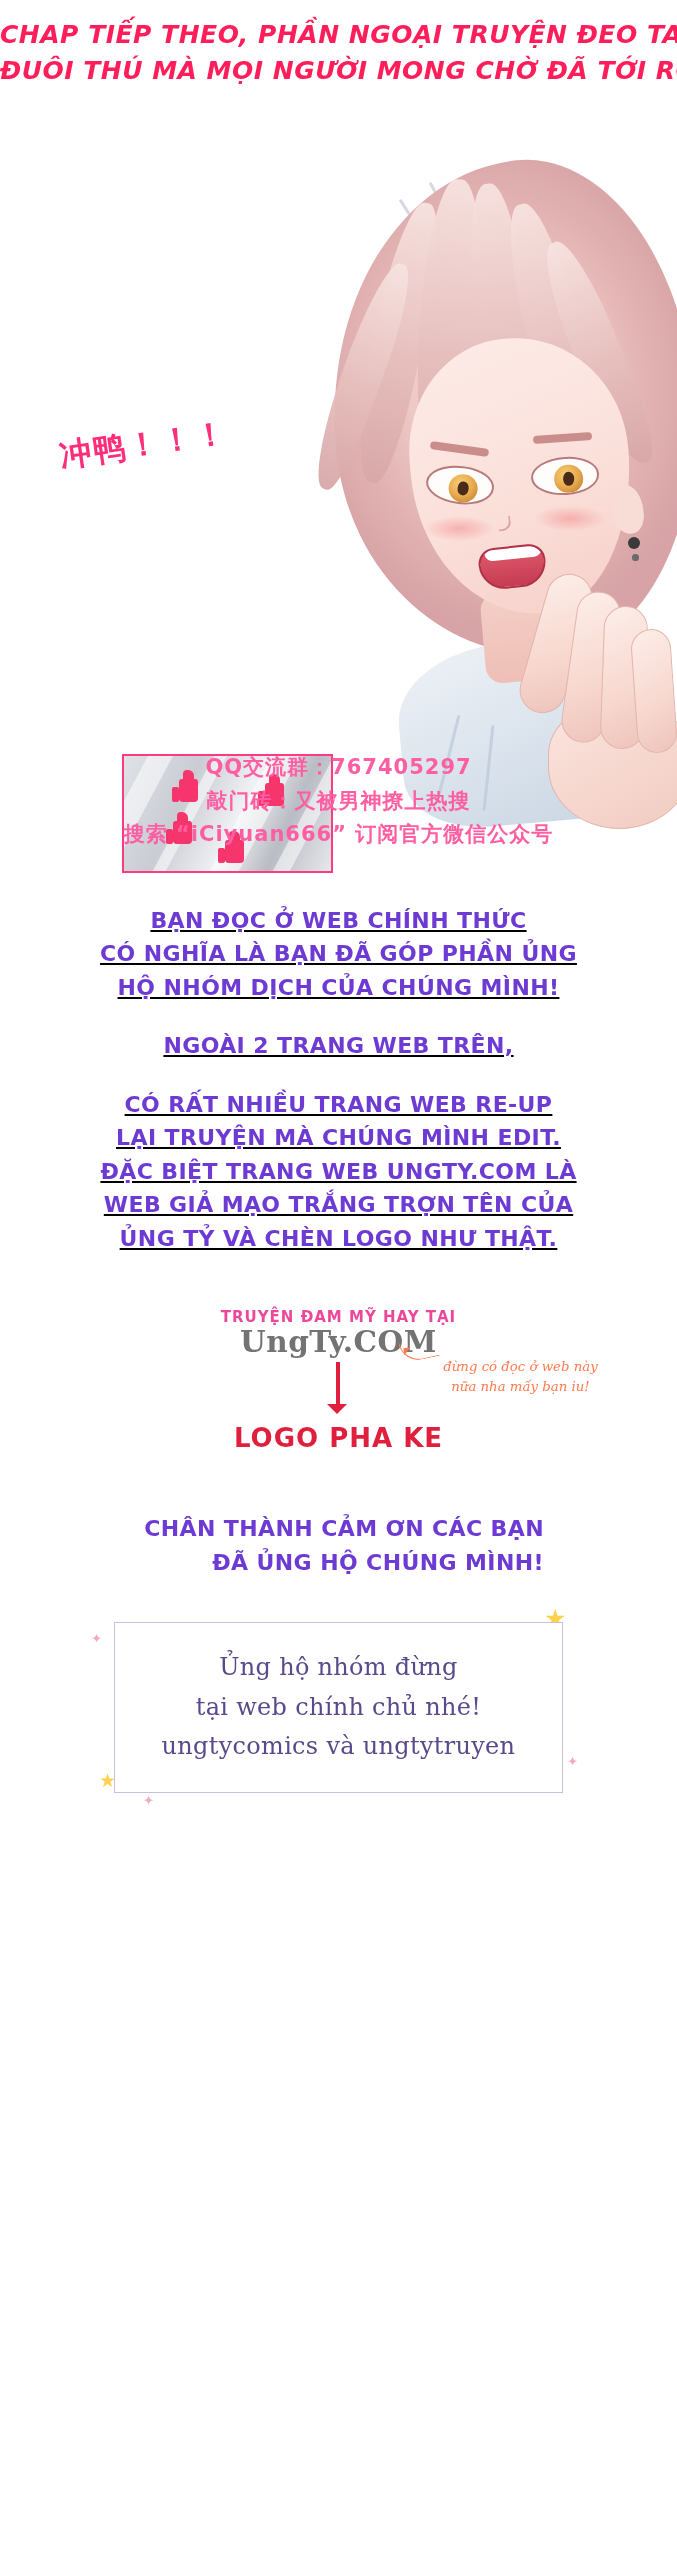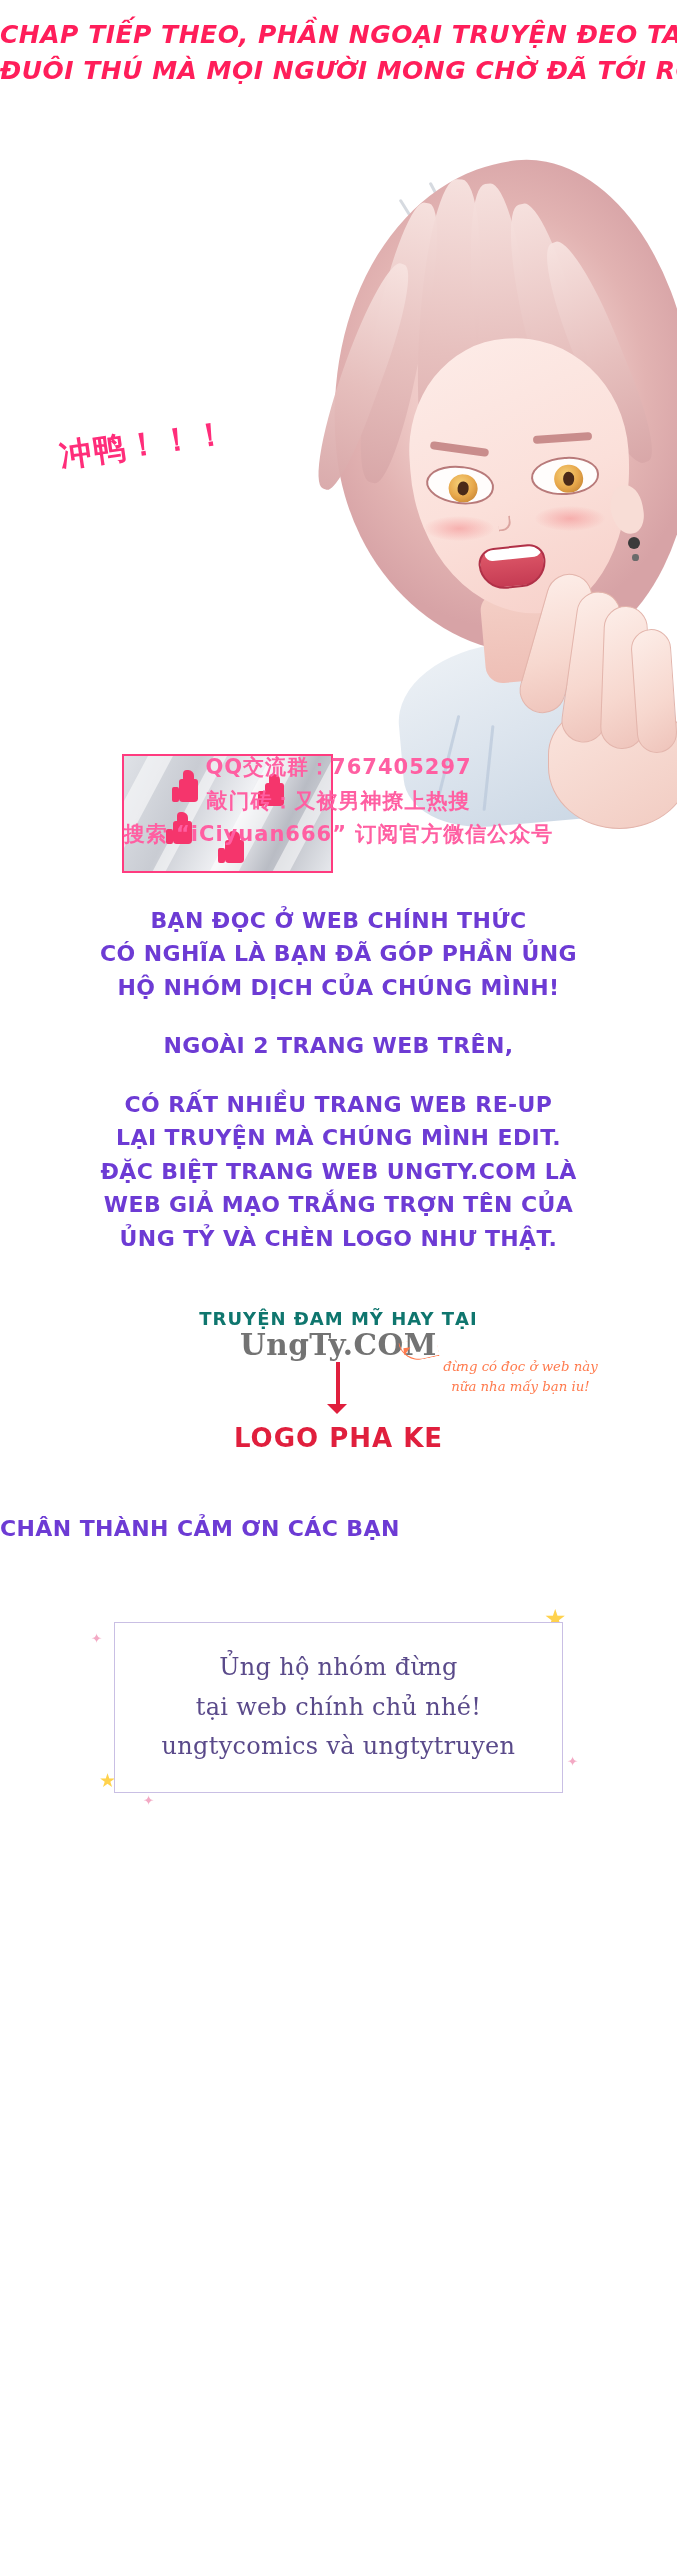--- a/index.html
+++ b/index.html
@@ -311,20 +311,21 @@
     letter-spacing: 1px;
     white-space: nowrap;
   }
 
   
   .notice {
     position: absolute;
     top: 904px; left: 0;
     width: 677px;
     text-align: center;
+    text-decoration: underline;
   }
   .notice .nl {
     font-family: "DejaVu Sans", sans-serif;
     font-size: 22px;
     font-weight: bold;
     color: #6d3bd4;
     line-height: 1.52;
     letter-spacing: 0.4px;
     white-space: nowrap;
   }
@@ -332,23 +333,23 @@
 
   
   .fake-logo {
     position: absolute;
     top: 1308px; left: 0;
     width: 677px;
     text-align: center;
   }
   .fake-logo .small {
     font-family: "DejaVu Sans", sans-serif;
-    font-size: 18px;
-    font-weight: bold;
-    color: #0f766e;
+    font-size: 15px;
+    font-weight: bold;
+    color: #ec4899;
     letter-spacing: 1px;
   }
   .fake-logo .big {
     font-family: "DejaVu Serif", serif;
     font-size: 29.5px;
     font-weight: bold;
     color: #737373;
     letter-spacing: 0.5px;
     margin-top: -1.9px;
   }
@@ -403,21 +404,21 @@
     font-weight: bold;
     color: #e01f3d;
     letter-spacing: 1px;
   }
 
   
   .thanks {
     position: absolute;
     top: 1512px; left: 0;
     width: 544px;
-    text-align: left;
+    text-align: right;
   }
   .thanks .tl {
     font-family: "DejaVu Sans", sans-serif;
     font-size: 22px;
     font-weight: bold;
     color: #6d3bd4;
     line-height: 1.55;
     letter-spacing: 0.4px;
     white-space: nowrap;
   }
@@ -549,20 +550,21 @@
   <div class="small">TRUYỆN ĐAM MỸ HAY TẠI</div>
   <div class="big">UngTy.COM</div>
 </div>
 <div class="hw-arrow"></div>
 <div class="handwrite">đừng có đọc ở web này nữa nha mấy bạn iu!</div>
 <div class="down-arrow"></div>
 <div class="logo-fake-text">LOGO PHA KE</div>
 
 <div class="thanks">
   <div class="tl">CHÂN THÀNH CẢM ƠN CÁC BẠN</div>
+  <div class="tl">ĐÃ ỦNG HỘ CHÚNG MÌNH!</div>
 </div>
 
 <div class="star" style="left:544px; top:1606px;">★</div>
 <div class="star" style="left:99px; top:1771px; font-size:19px;">★</div>
 <div class="sparkle" style="left:91px; top:1632px;">✦</div>
 <div class="sparkle" style="left:567px; top:1755px;">✦</div>
 <div class="sparkle" style="left:143px; top:1794px;">✦</div>
 
 <div class="footer-card">
   <div class="fl">Ủng hộ nhóm đừng</div>

